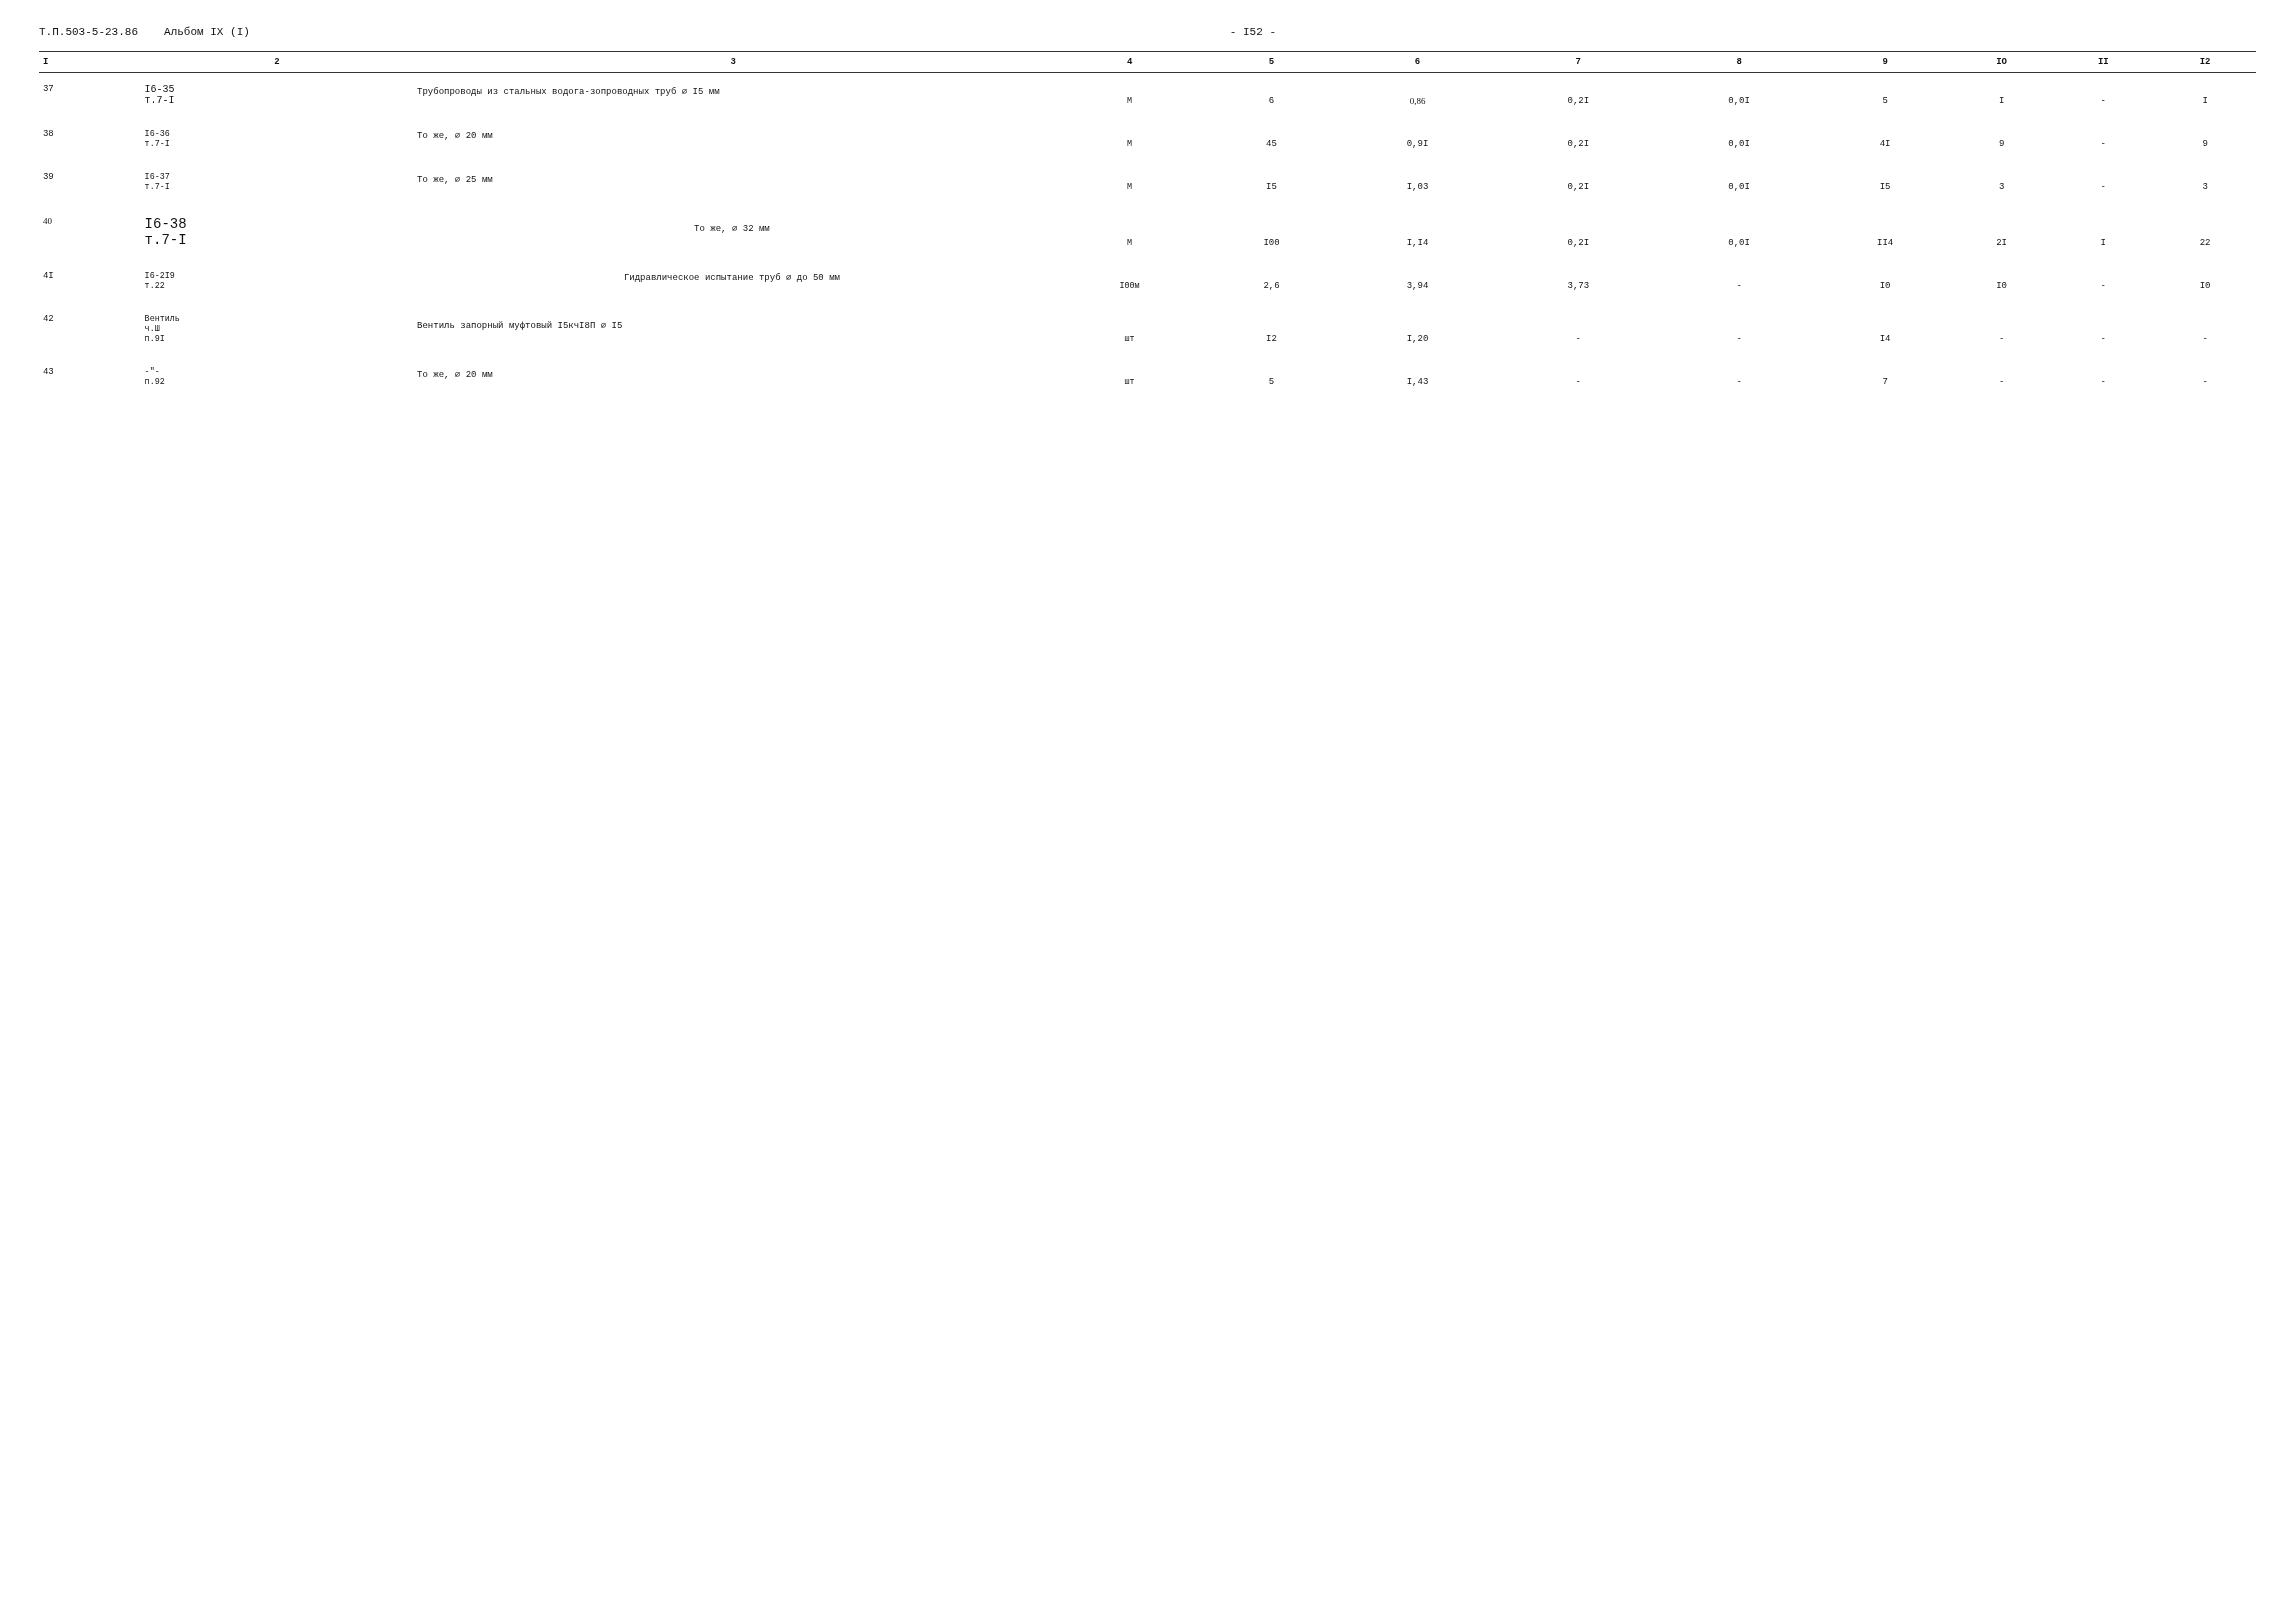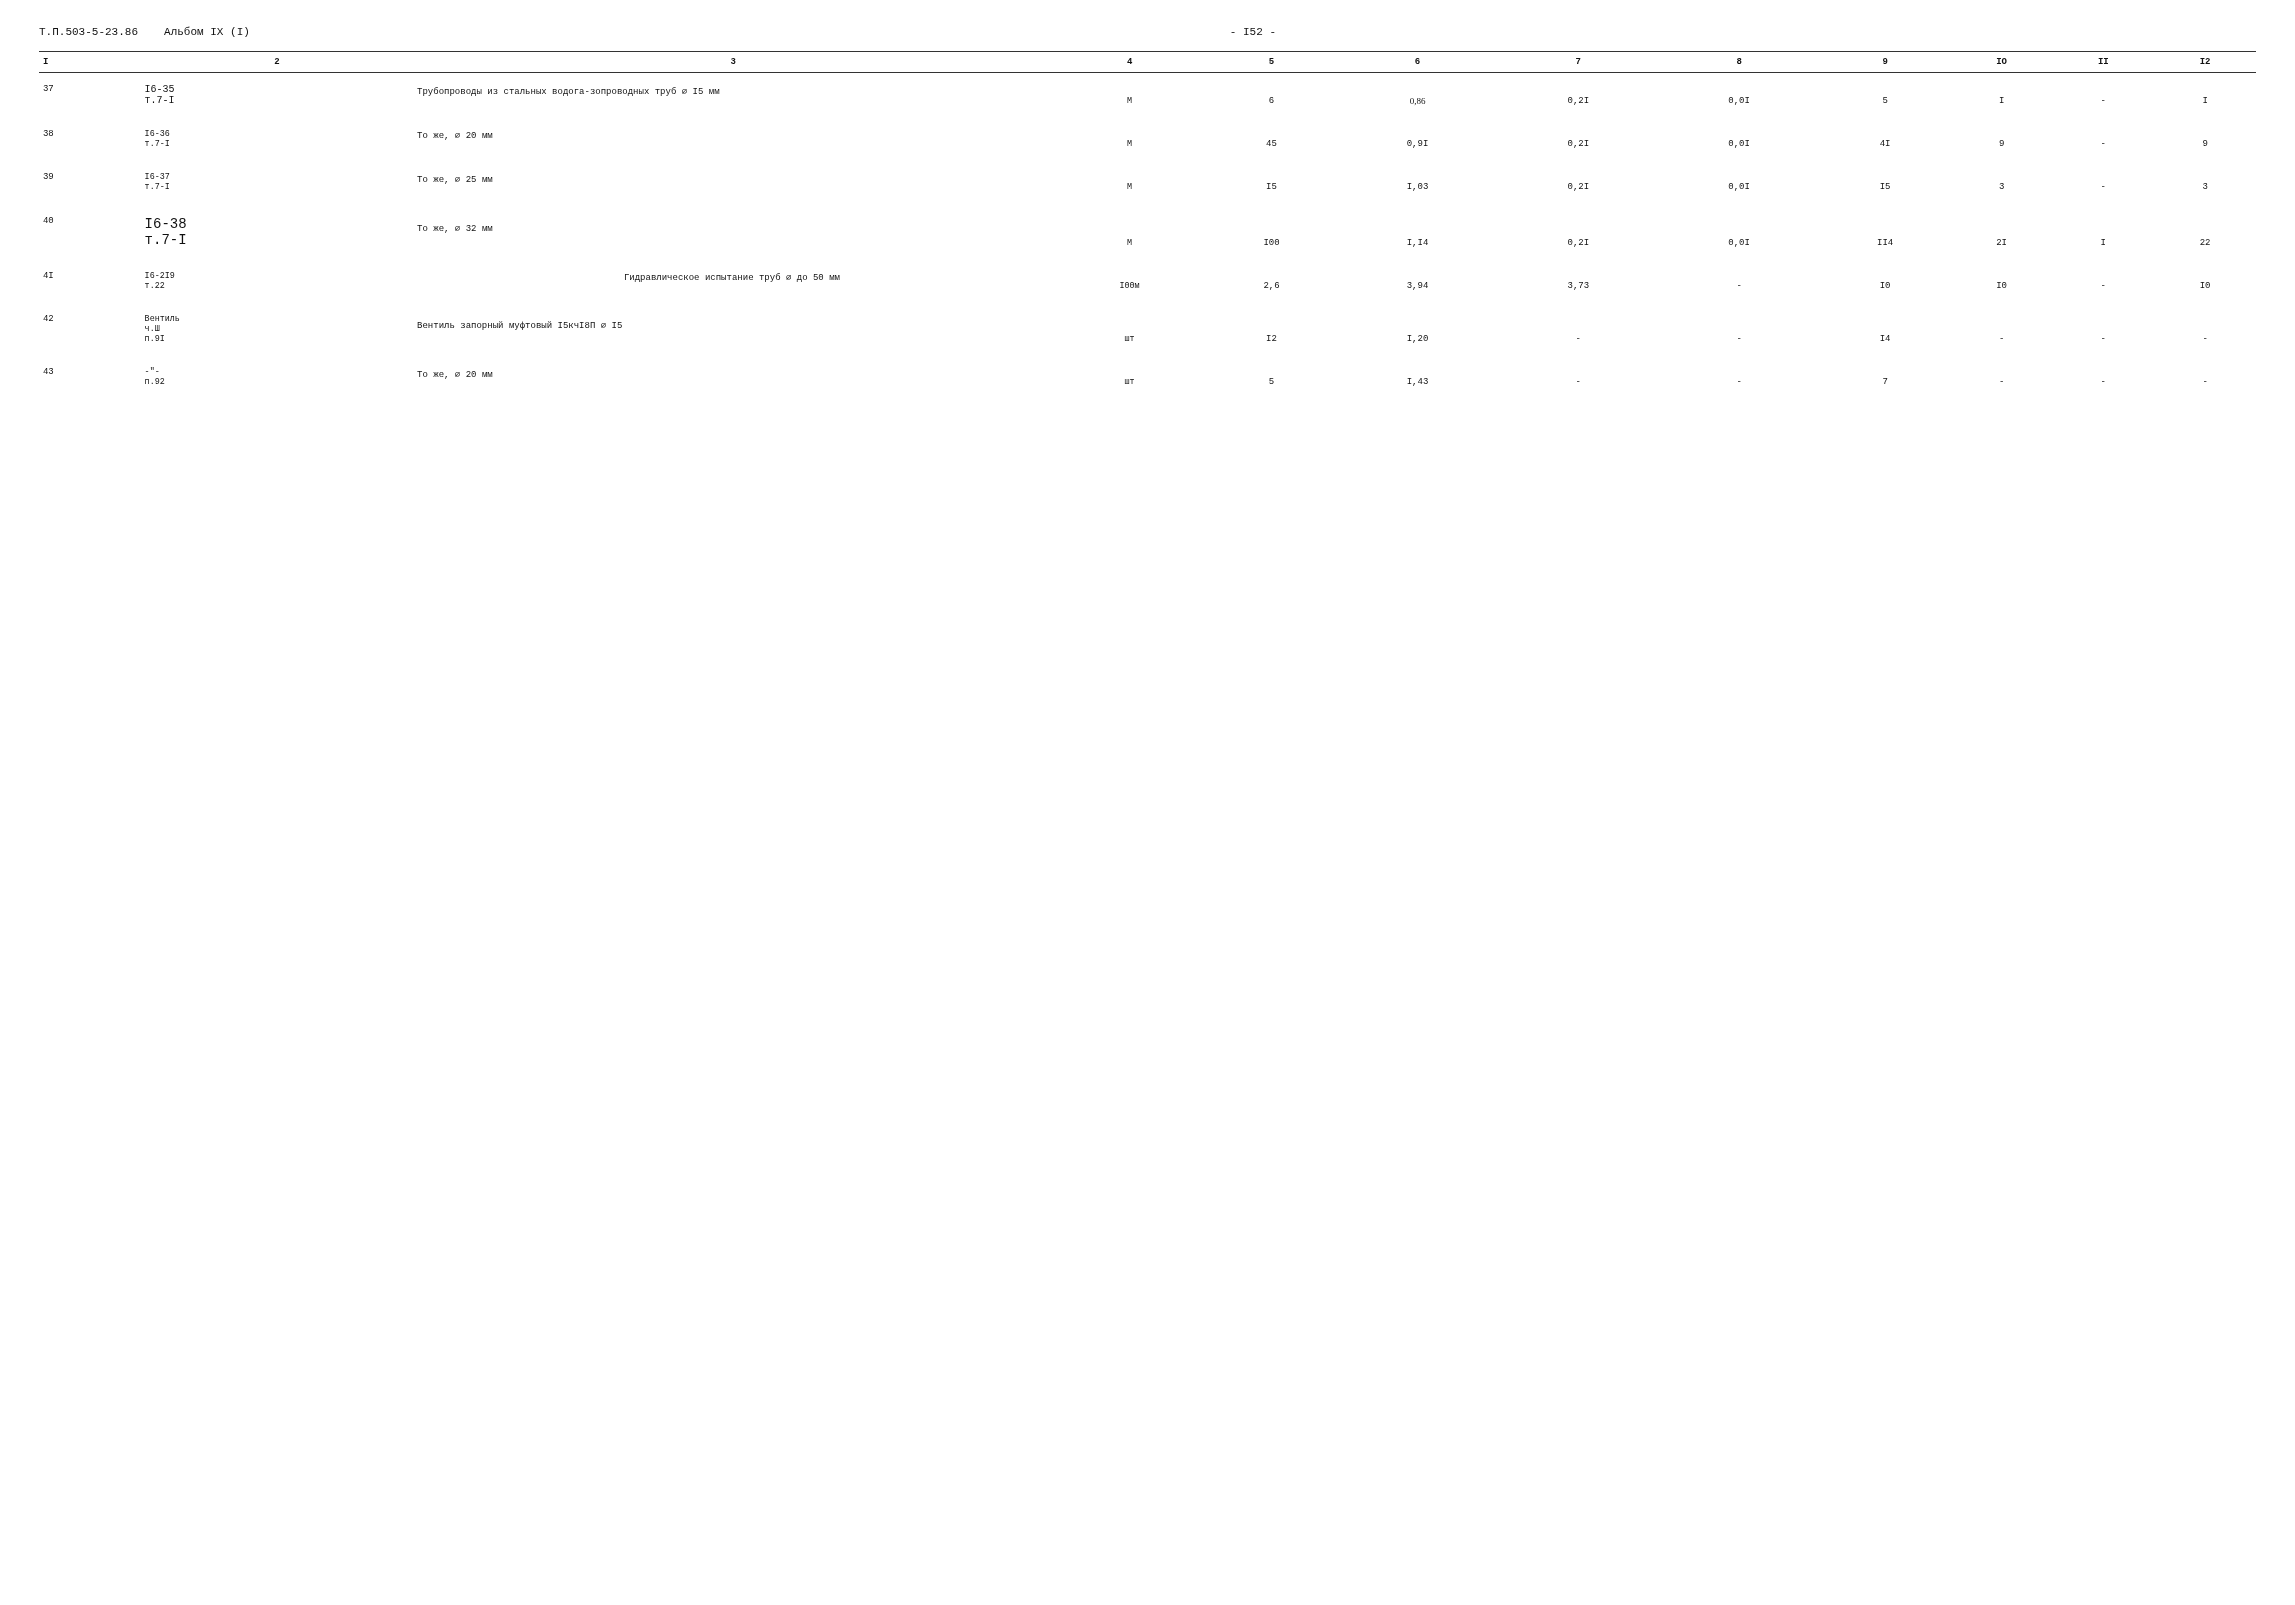--- a/index.html
+++ b/index.html
@@ -155,24 +155,24 @@
         <td style="vertical-align: bottom;">0,0I</td>
         <td style="vertical-align: bottom;">I5</td>
         <td style="vertical-align: bottom;">3</td>
         <td style="vertical-align: bottom;">-</td>
         <td style="vertical-align: bottom;">3</td>
       </tr>
       <tr>
         <td colspan="12" style="height: 9px;"></td>
       </tr>
       <tr style="vertical-align: middle;">
-        <td style="vertical-align: top; padding-top: 10.4px;">40</td>
+        <td style="vertical-align: top; padding-top: 10.4px; font-family: Liberation Serif, serif;">40</td>
         <td style="white-space: pre-line; vertical-align: top; padding-top: 10.4px; font-size: 14px;">I6-38
 т.7-I</td>
-        <td style="text-align: left; padding-right: 6.5px;">То же, ∅ 32 мм</td>
+        <td style="text-align: center; padding-right: 6.5px;">То же, ∅ 32 мм</td>
         <td style="text-align: center; vertical-align: bottom; font-size: 8.4px;">М</td>
         <td style="vertical-align: bottom;">I00</td>
         <td style="vertical-align: bottom;">I,I4</td>
         <td style="vertical-align: bottom;">0,2I</td>
         <td style="vertical-align: bottom;">0,0I</td>
         <td style="vertical-align: bottom;">II4</td>
         <td style="vertical-align: bottom;">2I</td>
         <td style="vertical-align: bottom;">I</td>
         <td style="vertical-align: bottom;">22</td>
       </tr>

